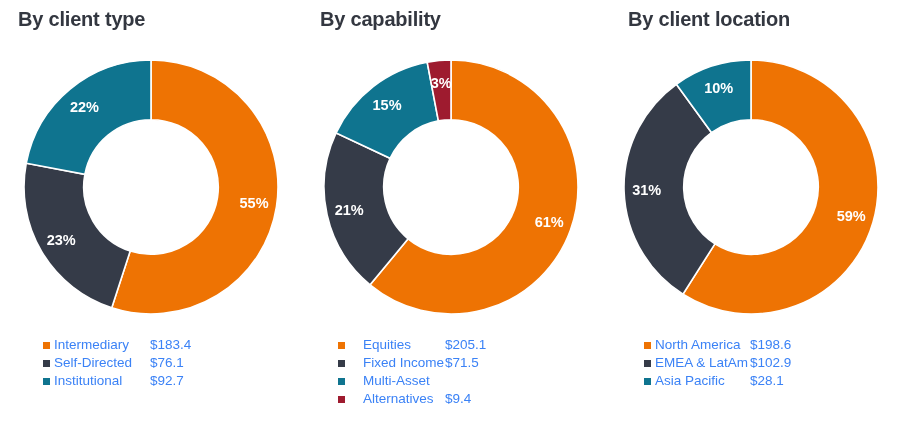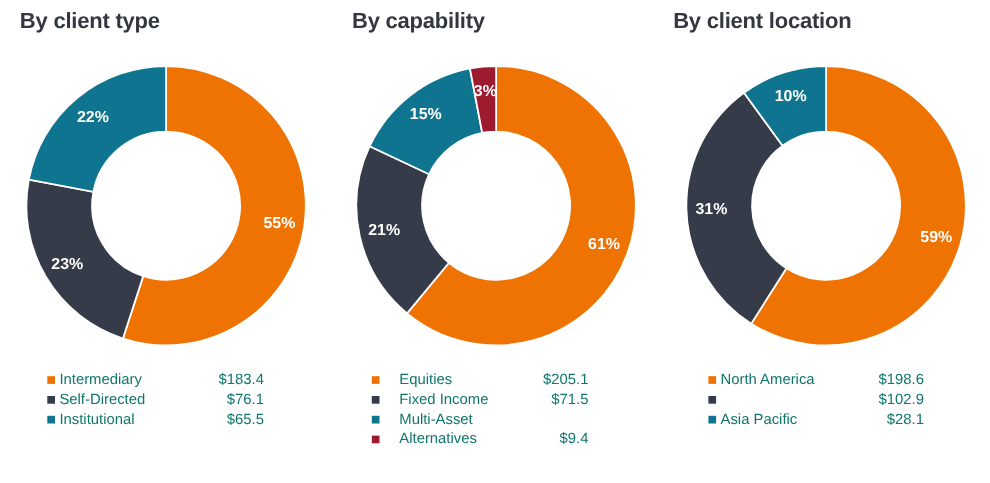--- a/index.html
+++ b/index.html
@@ -33,21 +33,21 @@
     position: absolute;
     top: 8px;
     left: 18px;
     font-size: 20px;
     font-weight: bold;
     letter-spacing: -0.2px;
     color: #333740;
     white-space: nowrap;
   }
   #panel-1 .panel-title { left: 20px; }
-  #panel-2 .panel-title { left: 12px; }
+  #panel-2 .panel-title { left: 28px; }
 
   .donut-wrap {
     position: absolute;
     top: 58px;
     left: 22px;
     width: 258px;
     height: 258px;
   }
   .donut-svg {
     display: block;
@@ -67,37 +67,37 @@
     position: absolute;
     left: 0;
     top: 336px;
     width: 300px;
   }
   .legend-row {
     position: relative;
     height: 18px;
     line-height: 18px;
     font-size: 13.5px;
-    color: #0f766e;
+    color: #3b82f6;
     white-space: nowrap;
   }
   .legend-swatch {
     position: absolute;
     top: 6px;
     width: 7px;
     height: 7px;
     display: inline-block;
   }
   .legend-label {
     position: absolute;
     white-space: nowrap;
   }
   .legend-value {
     position: absolute;
-    text-align: right;
+    text-align: left;
     white-space: nowrap;
   }
 
   
   #panel-0 .legend-swatch { left: 43px; }
   #panel-0 .legend-label  { left: 54px; }
   #panel-0 .legend-value  { left: 150px; width: 90px; }
 
   
   #panel-1 .legend-swatch { left: 38px; }
@@ -133,21 +133,21 @@
           <span class="legend-value">$183.4</span>
         </div>
         <div class="legend-row">
           <span class="legend-swatch" style="background: rgb(53, 59, 72);"></span>
           <span class="legend-label">Self-Directed</span>
           <span class="legend-value">$76.1</span>
         </div>
         <div class="legend-row">
           <span class="legend-swatch" style="background: rgb(15, 116, 143);"></span>
           <span class="legend-label">Institutional</span>
-          <span class="legend-value">$65.5</span>
+          <span class="legend-value">$92.7</span>
         </div>
       </div>
   </div>
 
   <div class="panel" id="panel-1">
     <div class="panel-title">By capability</div>
     <div class="donut-wrap">
         <svg class="donut-svg" viewBox="0 0 258 258">
           <path d="M 129 2 A 127 127 0 1 1 48.04715330191644 226.85518183252526 L 86.09499125001571 180.8632463712384 A 67.31 67.31 0 1 0 129 61.69 Z" fill="#EE7303" stroke="#FFFFFF" stroke-width="1.6"></path>
           <path d="M 48.04715330191644 226.85518183252526 A 127 127 0 0 1 14.086964336815498 74.92602997123582 L 68.0960910985122 100.34079588475498 A 67.31 67.31 0 0 0 86.09499125001571 180.8632463712384 Z" fill="#353B48" stroke="#FFFFFF" stroke-width="1.6"></path>
@@ -195,20 +195,21 @@
         </svg>
       </div>
     <div class="legend">
         <div class="legend-row">
           <span class="legend-swatch" style="background: rgb(238, 115, 3);"></span>
           <span class="legend-label">North America</span>
           <span class="legend-value">$198.6</span>
         </div>
         <div class="legend-row">
           <span class="legend-swatch" style="background: rgb(53, 59, 72);"></span>
+          <span class="legend-label">EMEA &amp; LatAm</span>
           <span class="legend-value">$102.9</span>
         </div>
         <div class="legend-row">
           <span class="legend-swatch" style="background: rgb(15, 116, 143);"></span>
           <span class="legend-label">Asia Pacific</span>
           <span class="legend-value">$28.1</span>
         </div>
       </div>
   </div>
 

